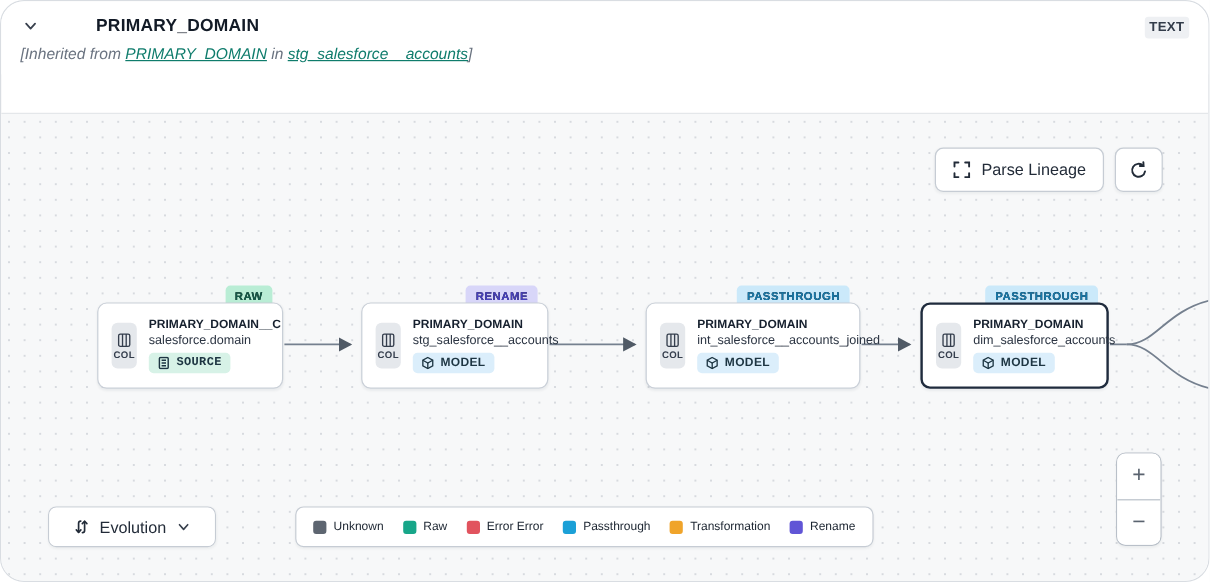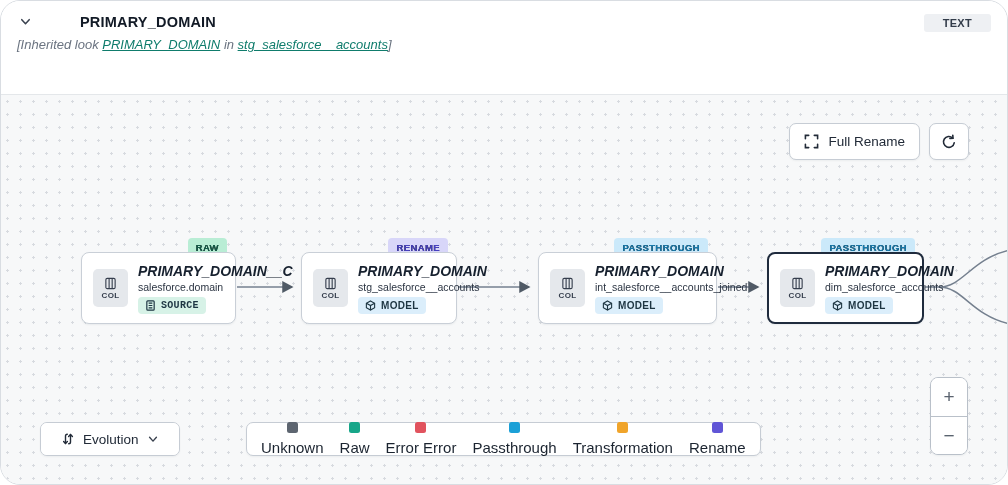--- a/index.html
+++ b/index.html
@@ -9,21 +9,21 @@
     border:1px solid #d9dde2; border-radius:20px; overflow:hidden;
   }
 
   
   .header { position:relative; padding:12px 16px 10px 16px; background:#fff; }
   .title-row { display:flex; align-items:center; gap:16px; }
   .chevron-btn { background:none; border:none; cursor:pointer; color:#39414e; display:flex; align-items:center; padding:2px; }
   .page-title { font-size:14.5px; font-weight:bold; color:#121a26; letter-spacing:.2px; }
   .type-badge {
     position:absolute; top:13px; right:16px; background:#eef0f3; color:#333c4a;
-    font-size:11px; font-weight:bold; padding:3px 19px; border-radius:3px; letter-spacing:.3px;
+    font-size:11px; font-weight:bold; padding:3px 4px; border-radius:3px; letter-spacing:.3px;
   }
   .desc { margin-top:9px; font-size:13.5px; font-style:italic; color:#121a26; }
   .desc code { font-family:"DejaVu Sans Mono", monospace; font-weight:bold; font-style:normal; font-size:12px; color:#121a26; }
   .inherited { margin-top:7px; font-size:13px; font-style:italic; color:#6a7380; }
   .inherited a { color:#0f7c6c; text-decoration:underline; cursor:pointer; }
 
   
   .canvas {
     position:absolute; left:0; right:0; top:93px; bottom:0;
     background-color:#f7f8f9; border-top:1px solid #e4e7ea;
@@ -48,26 +48,26 @@
     font-size:9.5px; font-weight:bold; letter-spacing:.4px;
     padding:4px 8px 10px 8px; border-radius:4px;
   }
   .card {
     position:relative; z-index:2; width:100%; height:100%; background:#fff;
     border:1px solid #c9cfd7; border-radius:8px; box-shadow:0 1px 2px rgba(20,30,45,.06);
     display:flex; align-items:center; gap:10px; padding:8px 10px 8px 11px;
   }
   .node.selected .card { border:2px solid #1f2b3d; }
   .colbox {
-    flex:0 0 auto; width:35px; height:38px; background:#e5e8ec; border-radius:5px;
+    flex:0 0 auto; width:21px; height:38px; background:#e5e8ec; border-radius:5px;
     display:flex; flex-direction:column; align-items:center; justify-content:center; gap:1px;
     color:#353e4d; font-size:8px; font-weight:bold; letter-spacing:.3px;
   }
   .node-text { display:flex; flex-direction:column; gap:2px; min-width:0; }
-  .node-title { font-size:14px; font-weight:bold; color:#16202e; white-space:nowrap;font-style:italic; }
+  .node-title { font-size:10px; font-weight:bold; color:#16202e; white-space:nowrap; }
   .node-sub { font-size:10.5px; color:#2b3442; white-space:nowrap; }
   .res-badge {
     display:inline-flex; align-items:center; gap:5px; align-self:flex-start;
     font-size:10px; font-weight:bold; letter-spacing:.3px; color:#1d3542;
     padding:3px 7px; border-radius:4px; margin-top:2px;
   }
 
   
   .lens-group {
     position:absolute; left:39px; top:327px; height:34px; display:flex; z-index:3;
@@ -80,21 +80,21 @@
   }
   .lens-select {
     display:flex; align-items:center; gap:8px; background:#fff; color:#222b38;
     font-size:13.5px; padding:0 20px; border:none; cursor:pointer;
   }
   .legend {
     position:absolute; left:245px; top:327px; height:34px; display:flex; align-items:center;
     gap:16px; background:#fff; border:1px solid #c6ccd4; border-radius:7px; padding:0 14px; z-index:3;
     box-shadow:0 1px 2px rgba(20,30,45,.05);
   }
-  .legend-item { display:flex; align-items:center; gap:6px; font-size:15px; color:#1b2430;flex-direction:column; }
+  .legend-item { display:flex; align-items:center; gap:6px; font-size:10px; color:#1b2430; }
   .swatch { width:11px; height:11px; border-radius:2.5px; }
 
   
   .zoomers {
     position:absolute; right:39px; top:282px; width:38px; z-index:3;
     border:1px solid #b9c0c9; border-radius:8px; overflow:hidden; background:#fff;
     box-shadow:0 1px 2px rgba(20,30,45,.05);
   }
   .zoom-btn {
     width:100%; height:38px; background:#fff; border:none; cursor:pointer;
@@ -112,21 +112,21 @@
       <button class="chevron-btn">
         <svg width="13" height="13" viewBox="0 0 14 14" fill="none" stroke="#39414e" stroke-width="1.6" stroke-linecap="round" stroke-linejoin="round">
             <polyline points="3,5 7,9.5 11,5"></polyline>
           </svg>
       </button>
       <span style="width:14px"></span>
       <span class="page-title">PRIMARY_DOMAIN</span>
     </div>
     <span class="type-badge">TEXT</span>
     <div class="inherited">
-      <span>[Inherited look </span><a>PRIMARY_DOMAIN</a><span> in </span><a>stg_salesforce__accounts</a><span>]</span>
+      <span>[Inherited from </span><a>PRIMARY_DOMAIN</a><span> in </span><a>stg_salesforce__accounts</a><span>]</span>
     </div>
   </div>
 
   <div class="canvas">
 
     <svg class="edges" viewBox="0 0 1006 391" preserveAspectRatio="none">
       <defs>
         <marker id="arrow" markerWidth="8" markerHeight="8" refX="6.5" refY="4" orient="auto">
           <path d="M0,0 L7.5,4 L0,8 z" fill="#505a66"></path>
         </marker>
@@ -143,21 +143,21 @@
 
     <button class="ctrl-btn full-lineage">
       <span style="display:flex">
         <svg width="15" height="15" viewBox="0 0 16 16" fill="none" stroke="#222b38" stroke-width="1.7" stroke-linecap="round">
             <path d="M1.5 5 V1.5 H5"></path>
             <path d="M11 1.5 H14.5 V5"></path>
             <path d="M14.5 11 V14.5 H11"></path>
             <path d="M5 14.5 H1.5 V11"></path>
           </svg>
       </span>
-      <span>Full Rename</span>
+      <span>Parse Lineage</span>
     </button>
     <button class="ctrl-btn refresh">
       <span style="display:flex">
         <svg width="16" height="16" viewBox="0 0 16 16" fill="none" stroke="#222b38" stroke-width="1.6" stroke-linecap="round">
             <path d="M13.2 8.8 A5.4 5.4 0 1 1 11.6 4"></path>
             <polyline points="11.8,1.2 12,4.3 8.9,4.4" fill="none"></polyline>
           </svg>
       </span>
     </button>
 

